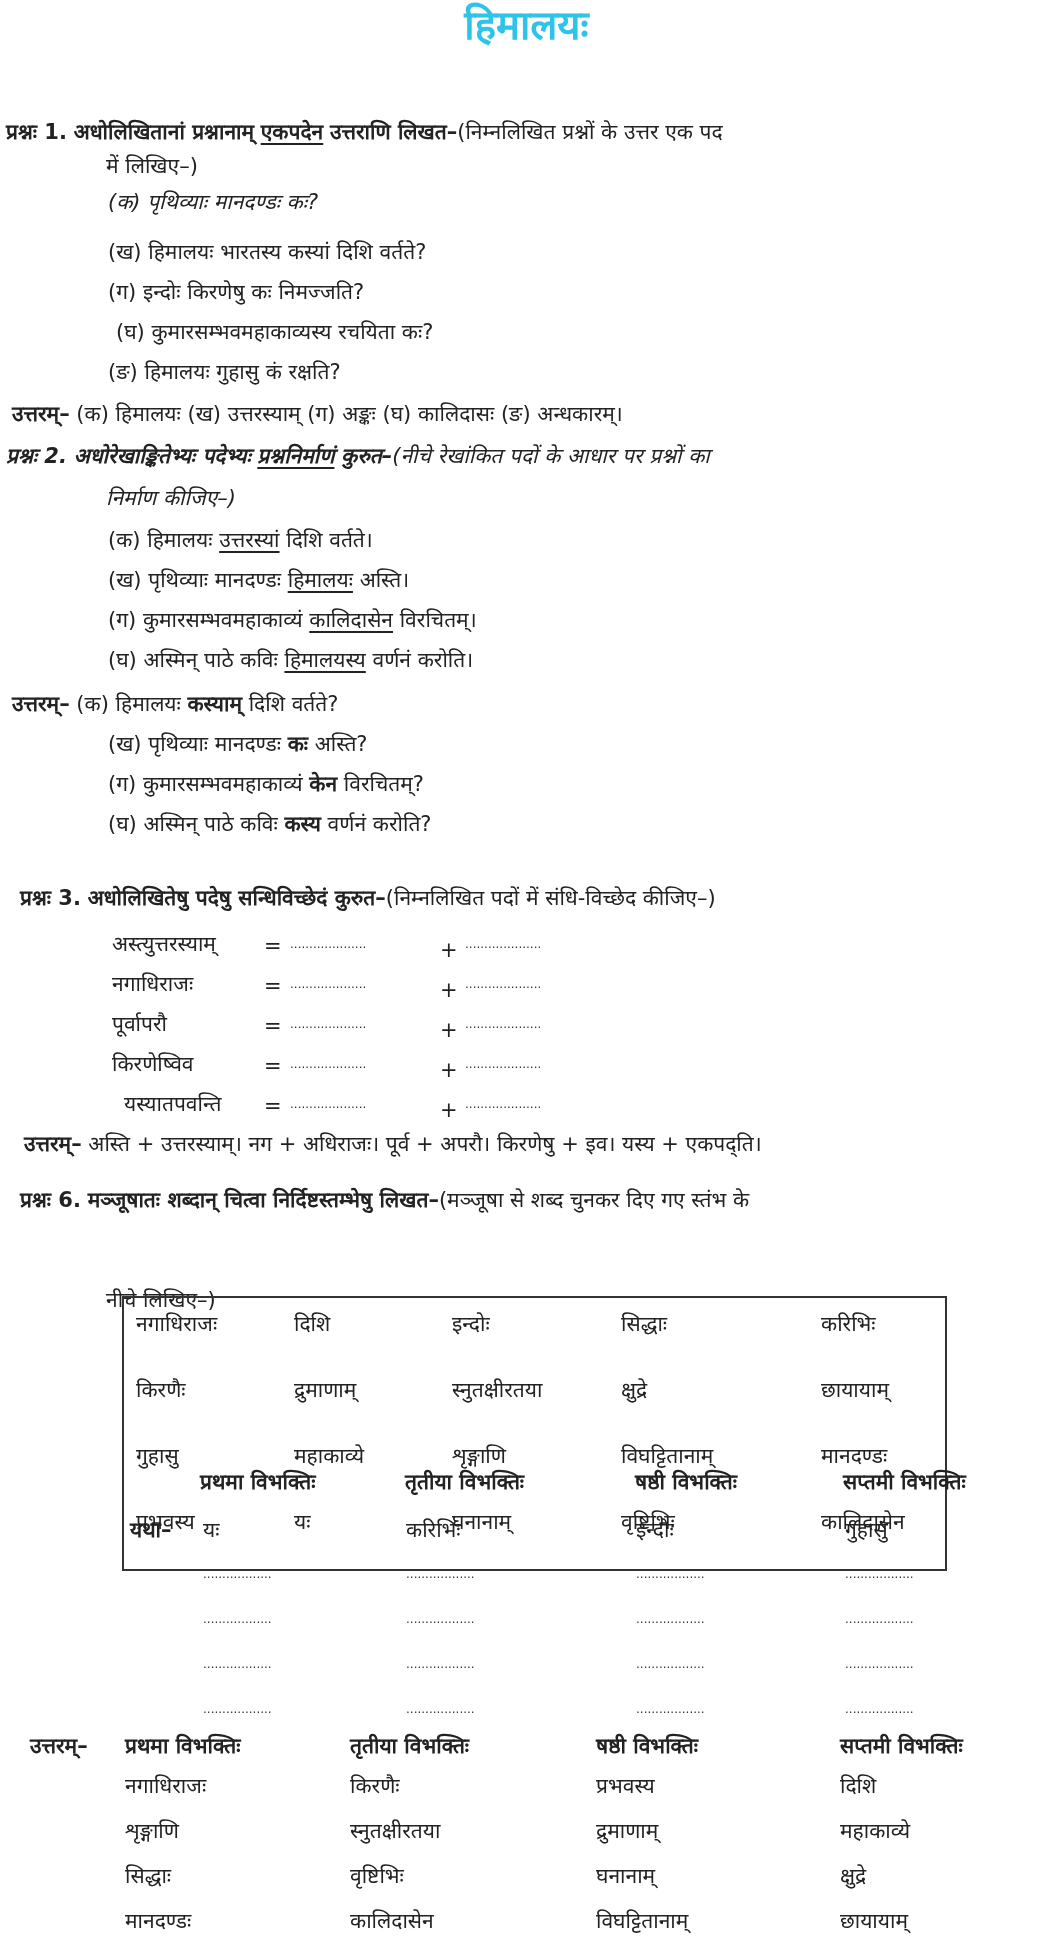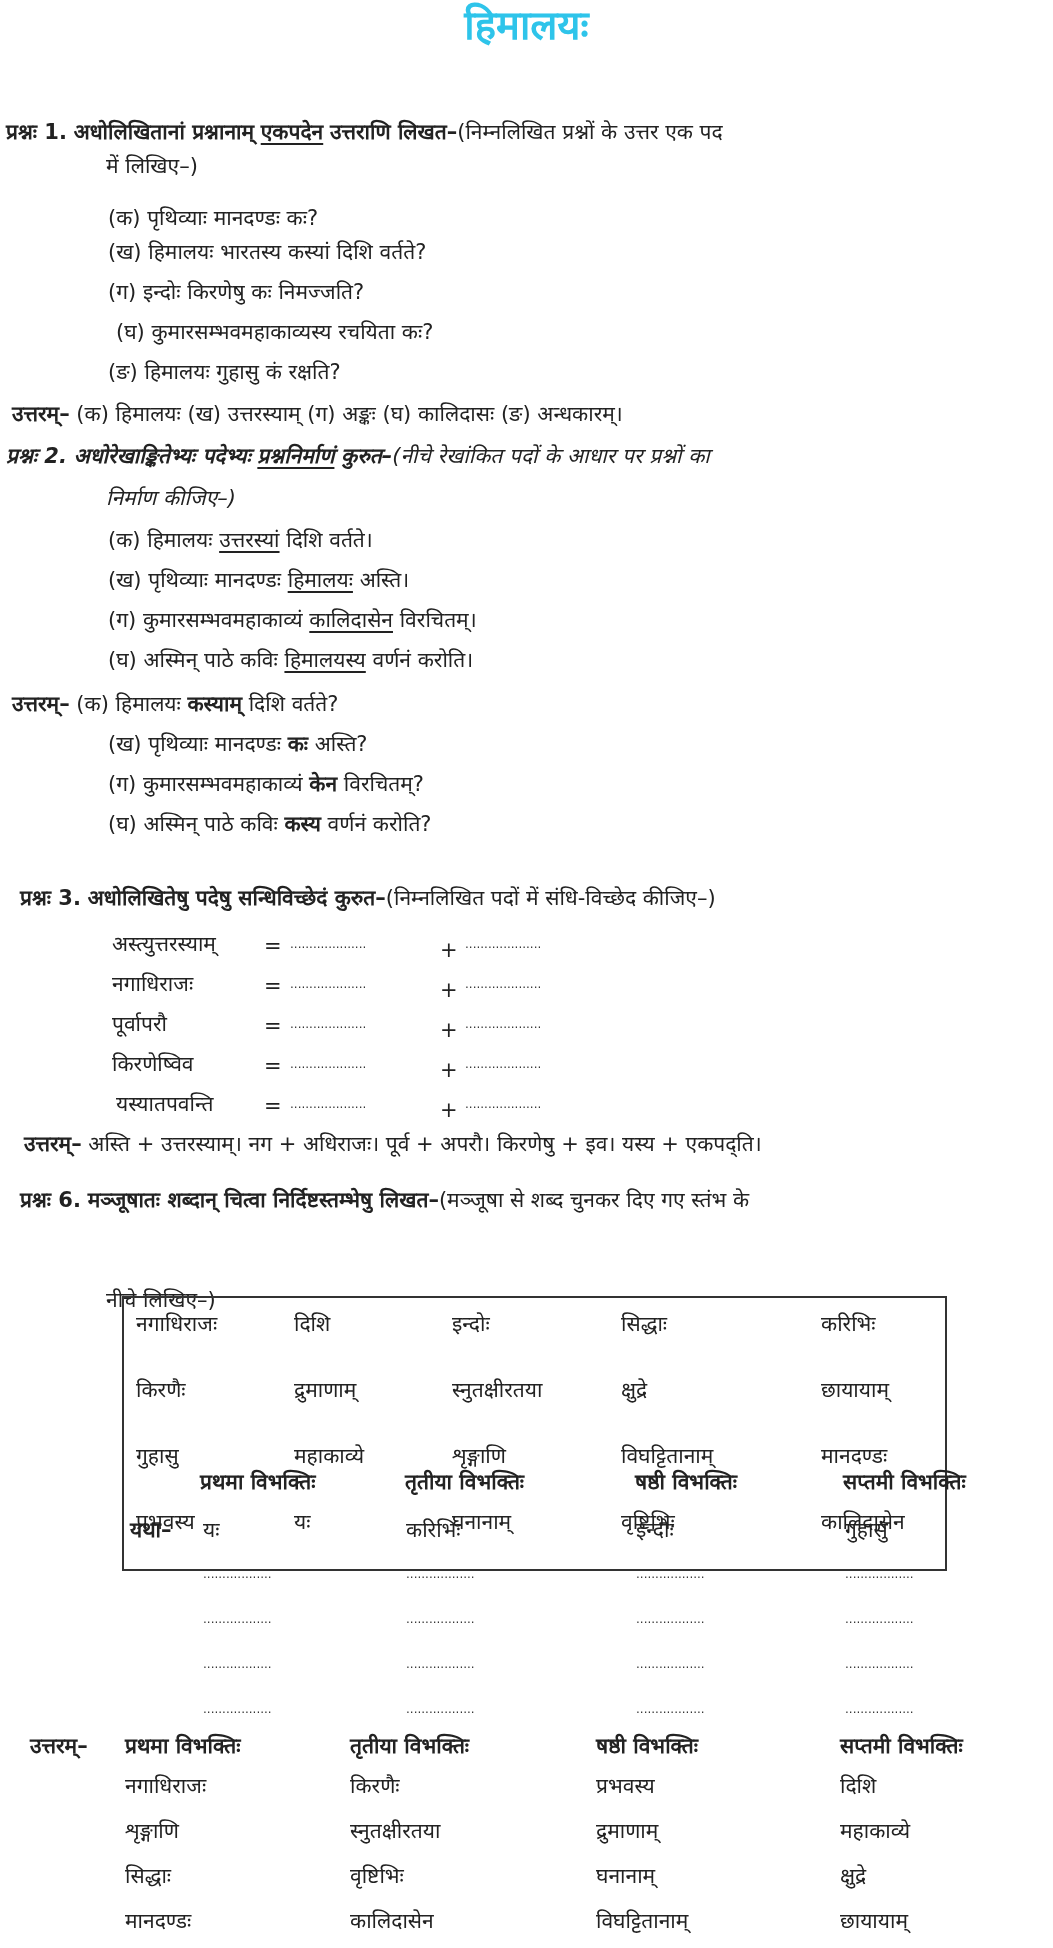--- a/index.html
+++ b/index.html
@@ -29,21 +29,21 @@
 <div class="abs title" style="color:#2ec4ea;">हिमालयः</div>
 
 <section>
   <div class="abs t" style="left:6px; top:118px;">
     <span class="b">प्रश्नः 1.</span>
     <span class="b">अधोलिखितानां प्रश्नानाम्</span>
     <span class="b u">एकपदेन</span>
     <span class="b">उत्तराणि लिखत–</span><span>(निम्नलिखित प्रश्नों के उत्तर एक पद</span>
   </div>
   <div class="abs t" style="left:106px; top:152px;">में लिखिए–)</div>
-  <div class="abs t" style="left:108px; top:204px;">(क) पृथिव्याः मानदण्डः कः?</div>
+  <div class="abs t" style="left:108px; top:188px;font-style:italic;">(क) पृथिव्याः मानदण्डः कः?</div>
   <div class="abs t" style="left:108px; top:238px;">(ख) हिमालयः भारतस्य कस्यां दिशि वर्तते?</div>
   <div class="abs t" style="left:108px; top:278px;">(ग) इन्दोः किरणेषु कः निमज्जति?</div>
   <div class="abs t" style="left:116px; top:318px;">(घ) कुमारसम्भवमहाकाव्यस्य रचयिता कः?</div>
   <div class="abs t" style="left:108px; top:358px;">(ङ) हिमालयः गुहासु कं रक्षति?</div>
   <div class="abs t" style="left:12px; top:400px;">
     <span class="b">उत्तरम्–</span>
     <span>(क) हिमालयः (ख) उत्तरस्याम् (ग) अङ्कः (घ) कालिदासः (ङ) अन्धकारम्।</span>
   </div>
 </section>
 
@@ -128,21 +128,21 @@
     <div class="abs t dots" style="left:465px; top:1010px;">....................</div>
   </div>
   <div>
     <div class="abs t" style="left:112px; top:1050px;">किरणेष्विव</div>
     <div class="abs t" style="left:264px; top:1052px;">=</div>
     <div class="abs t dots" style="left:290px; top:1050px;">....................</div>
     <div class="abs t" style="left:440px; top:1056px;">+</div>
     <div class="abs t dots" style="left:465px; top:1050px;">....................</div>
   </div>
   <div>
-    <div class="abs t" style="left:116px; top:1090px;">यस्यातपवन्ति</div>
+    <div class="abs t" style="left:124px; top:1090px;">यस्यातपवन्ति</div>
     <div class="abs t" style="left:264px; top:1092px;">=</div>
     <div class="abs t dots" style="left:290px; top:1090px;">....................</div>
     <div class="abs t" style="left:440px; top:1096px;">+</div>
     <div class="abs t dots" style="left:465px; top:1090px;">....................</div>
   </div>
 
   <div class="abs t" style="left:24px; top:1130px;">
     <span class="b">उत्तरम्–</span>
     <span>अस्ति + उत्तरस्याम्। नग + अधिराजः। पूर्व + अपरौ। किरणेषु + इव। यस्य + एकपद्ति।</span>
   </div>

